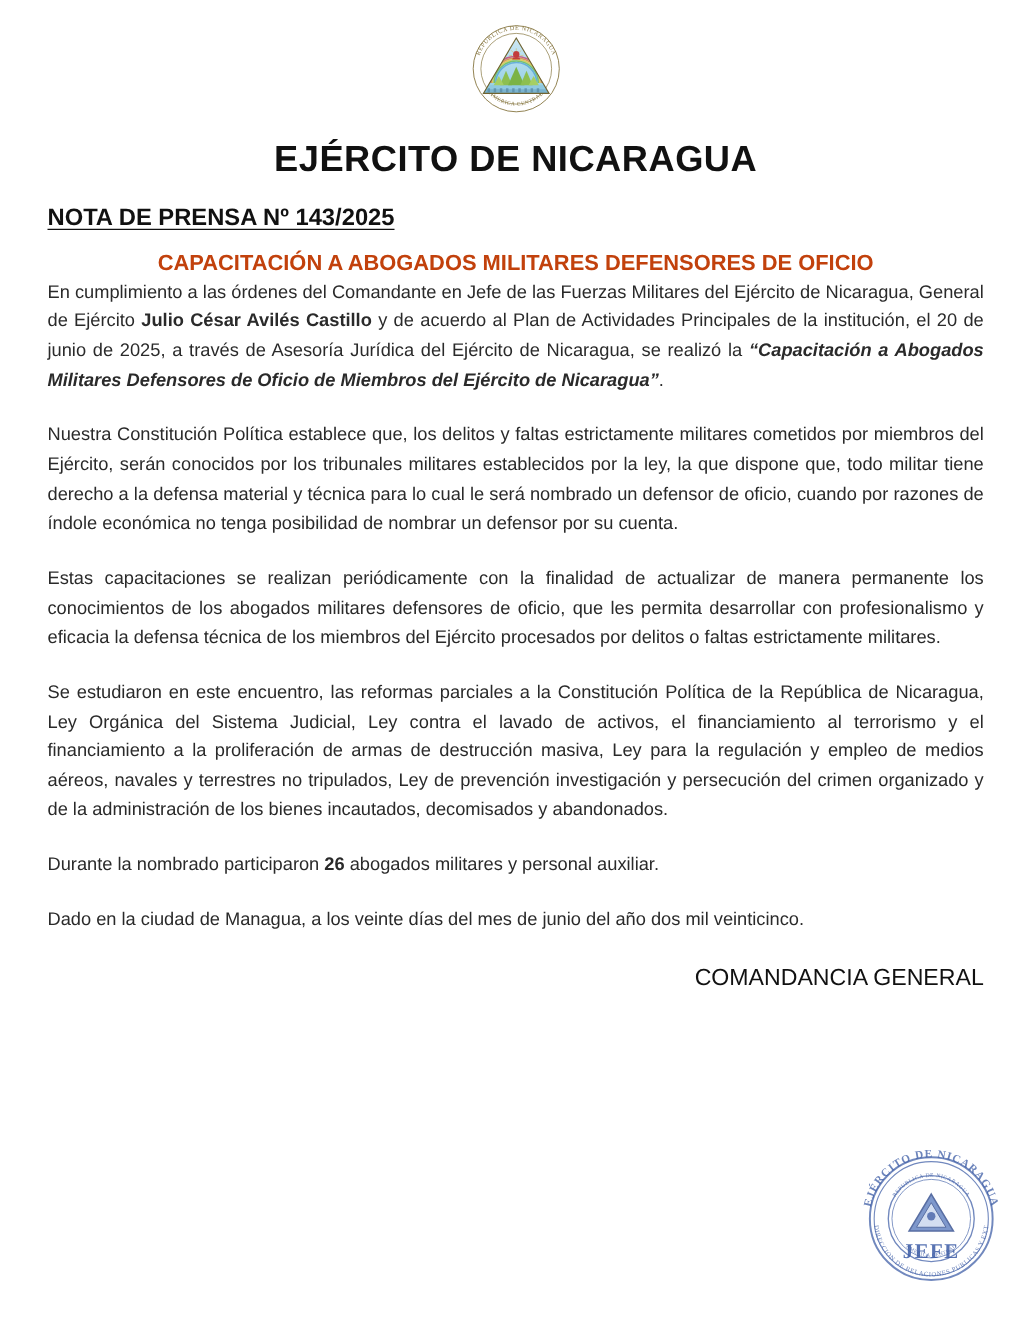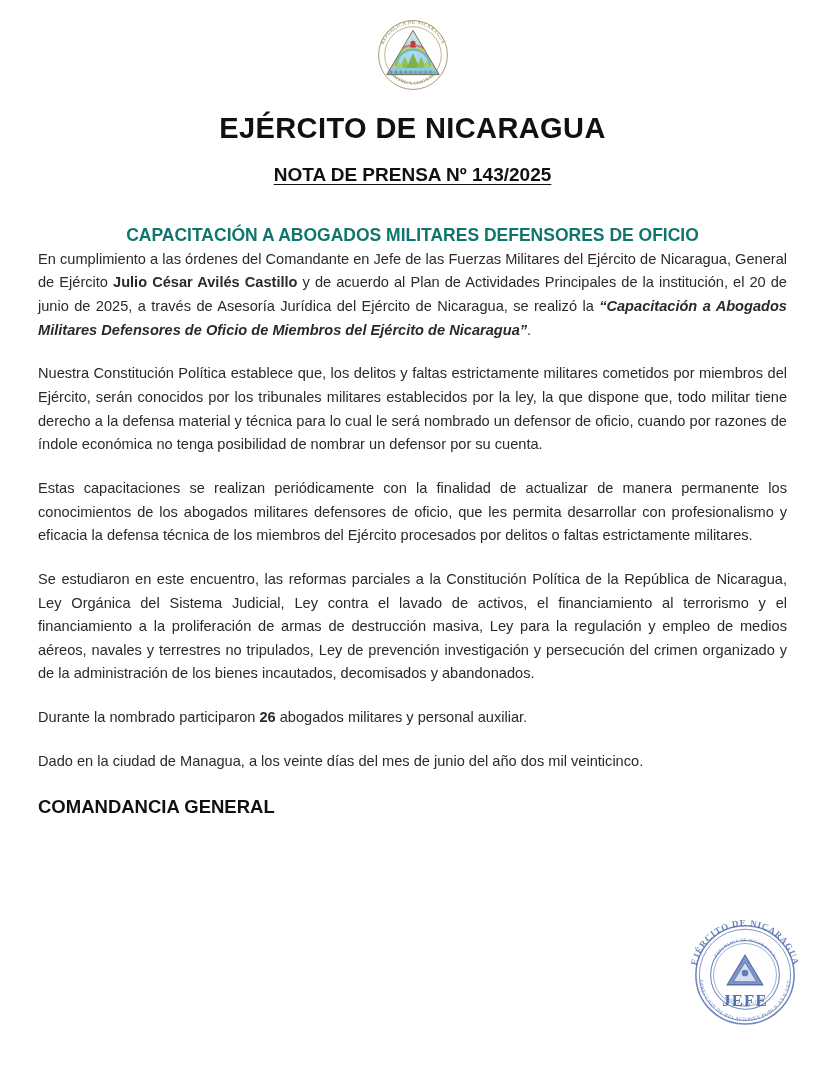--- a/index.html
+++ b/index.html
@@ -39,37 +39,37 @@
   
   .org-title {
     text-align: center;
     font-size: 29px;
     font-weight: bold;
     letter-spacing: 0.4px;
     margin-top: 16px;
     color: #111111;
   }
   .doc-number {
-    text-align: center;
+    text-align: left;
     font-size: 19px;
     font-weight: bold;
     margin-top: 19px;
     color: #111111;
   }
   .doc-number span.u {
     text-decoration: underline;
     text-underline-offset: 3px;
   }
   .subject {
     text-align: center;
     font-size: 17.5px;
     font-weight: bold;
     line-height: 1.42;
-    margin-top: 37px;
-    color: #0f766e;
+    margin-top: 12px;
+    color: #c2410c;
   }
 
   
   .body-block {
   }
   p.para {
     font-size: 14.6px;
     line-height: 1.62;
     text-align: justify;
     text-justify: inter-word;
@@ -77,22 +77,22 @@
     color: #2a2a2a;
   }
   p.para.tight { margin-bottom: 14px; }
   p.para.loose { margin-bottom: 20px; }
   .b { font-weight: bold; }
   .bi { font-weight: bold; font-style: italic; }
 
   
   .sign-block {
     margin-top: 22px;
-    text-align: left;
-    font-weight: bold;
+    text-align: right;
+    font-weight: normal;
     font-size: 18.5px;
     line-height: 1.35;
     color: #111111;
   }
 
   
   .seal {
     position: absolute;
     right: 18px;
     bottom: 42px;

